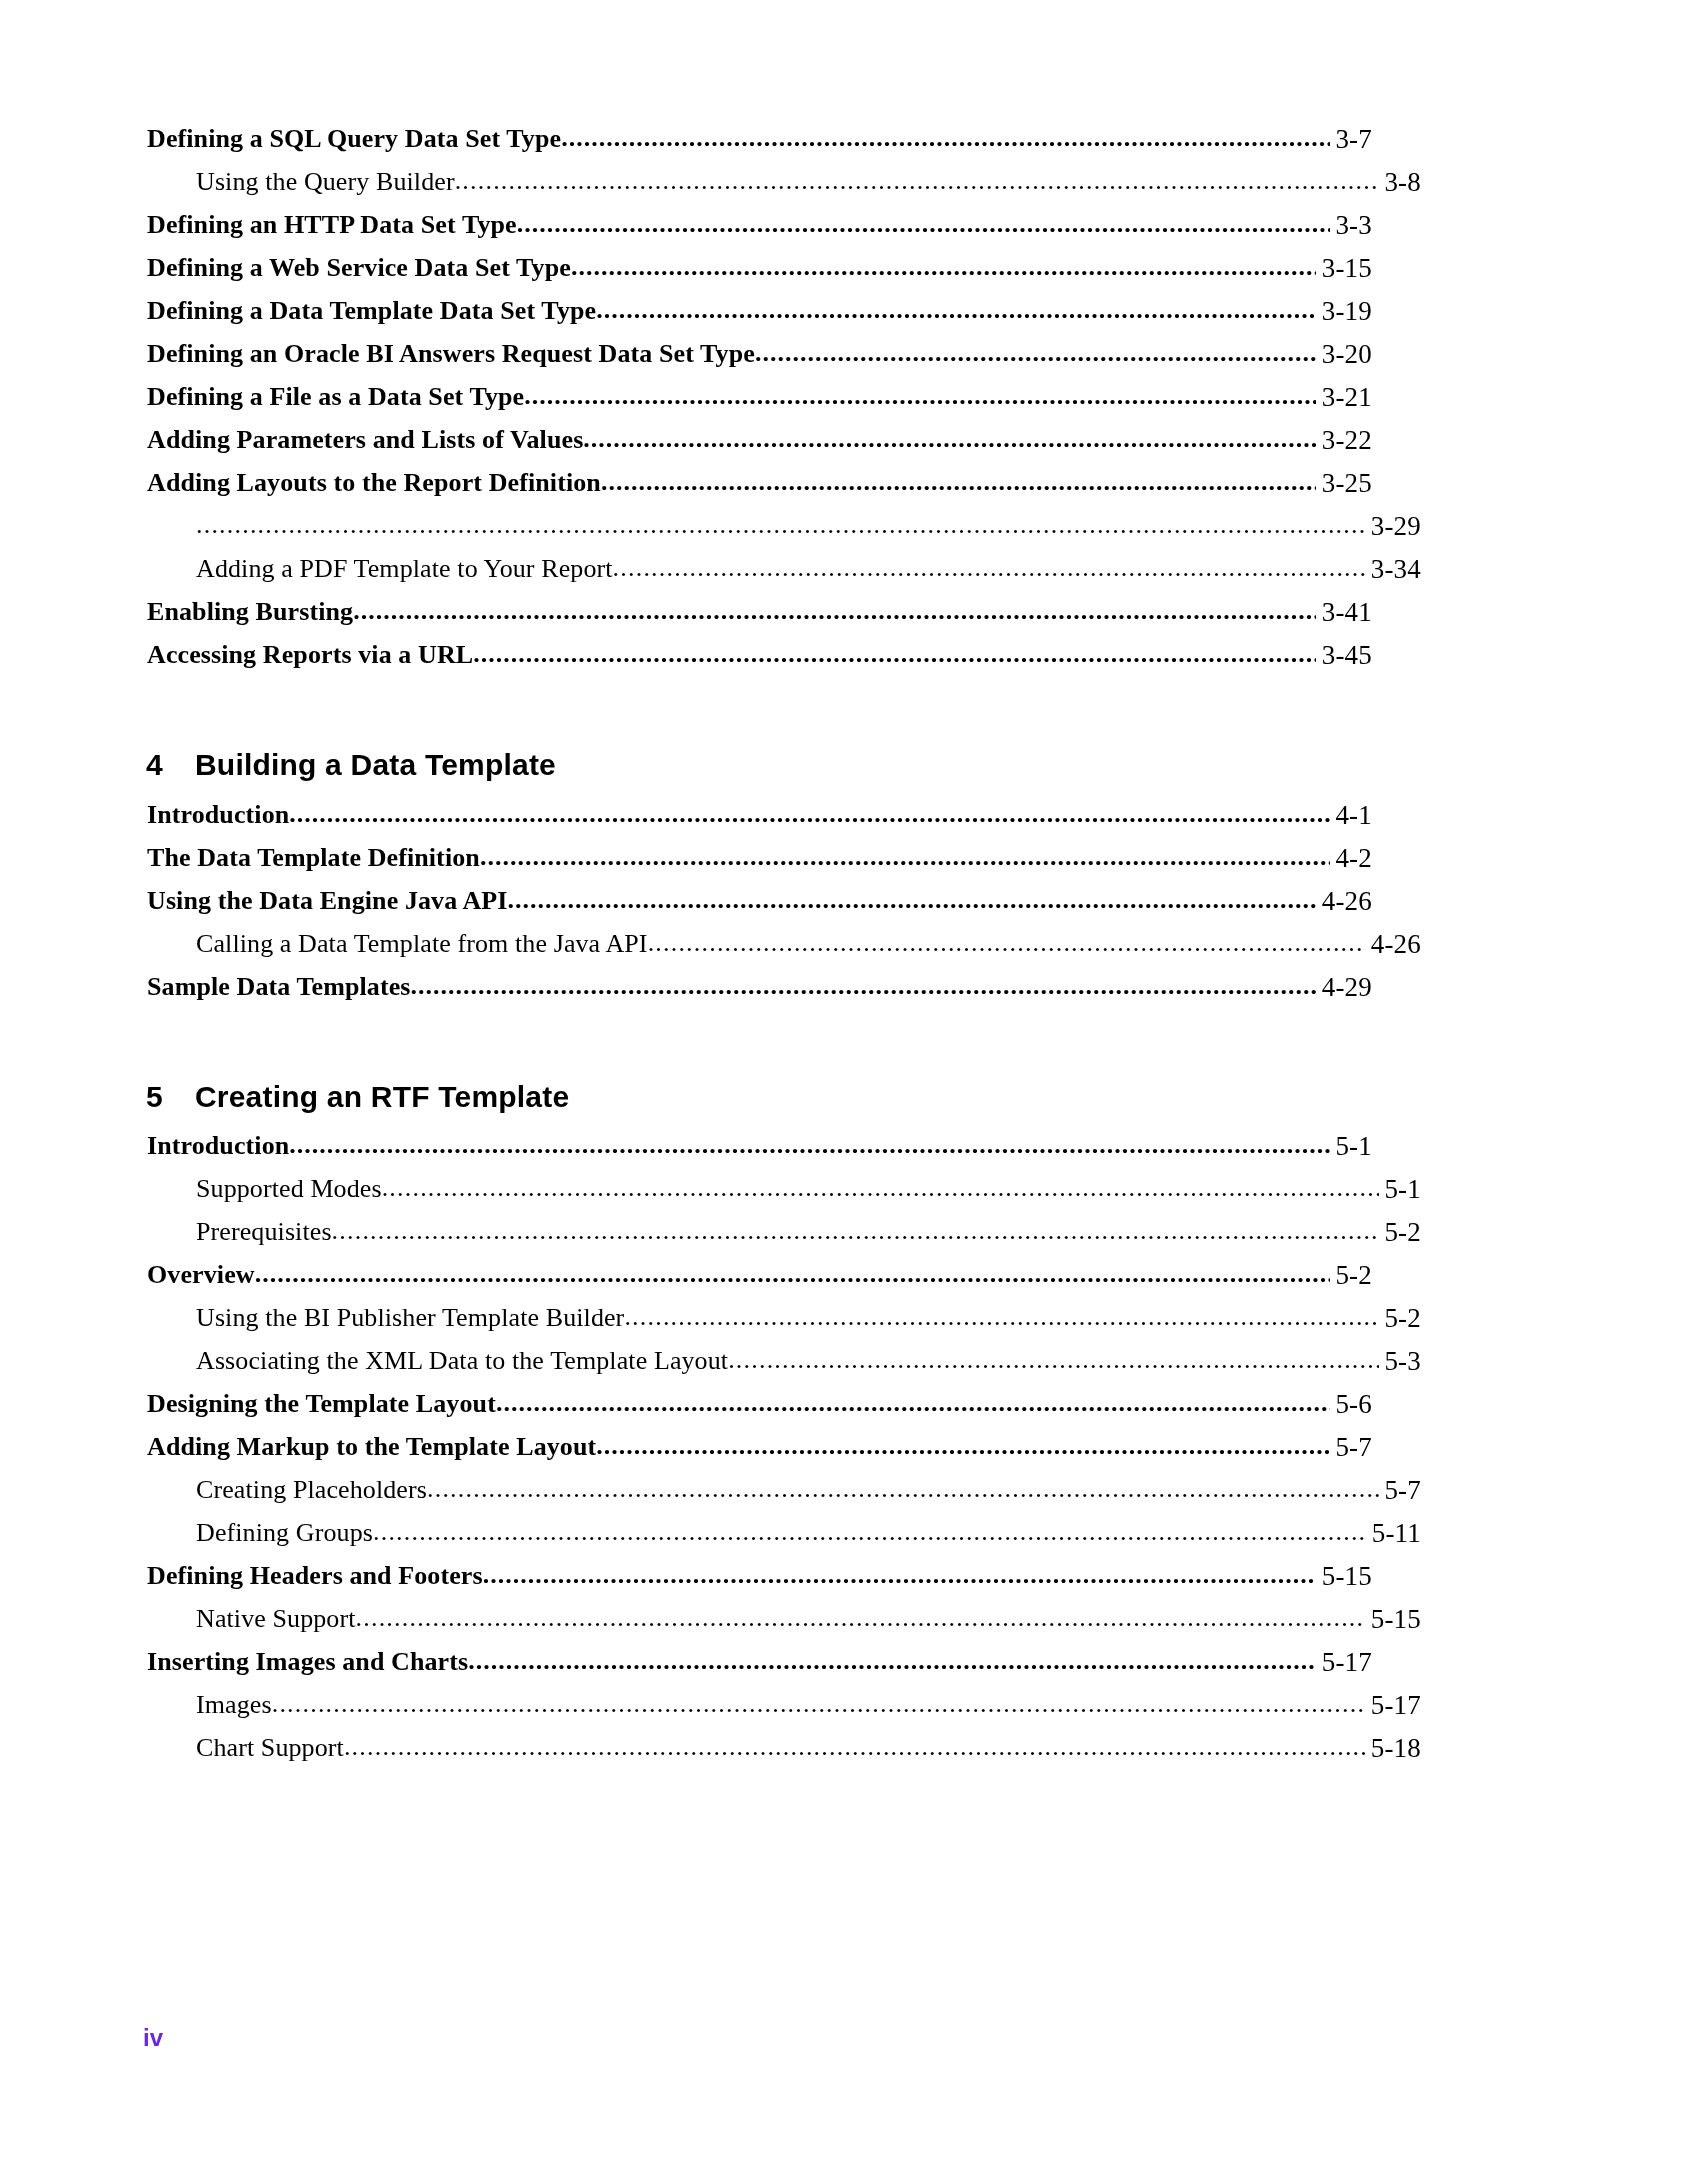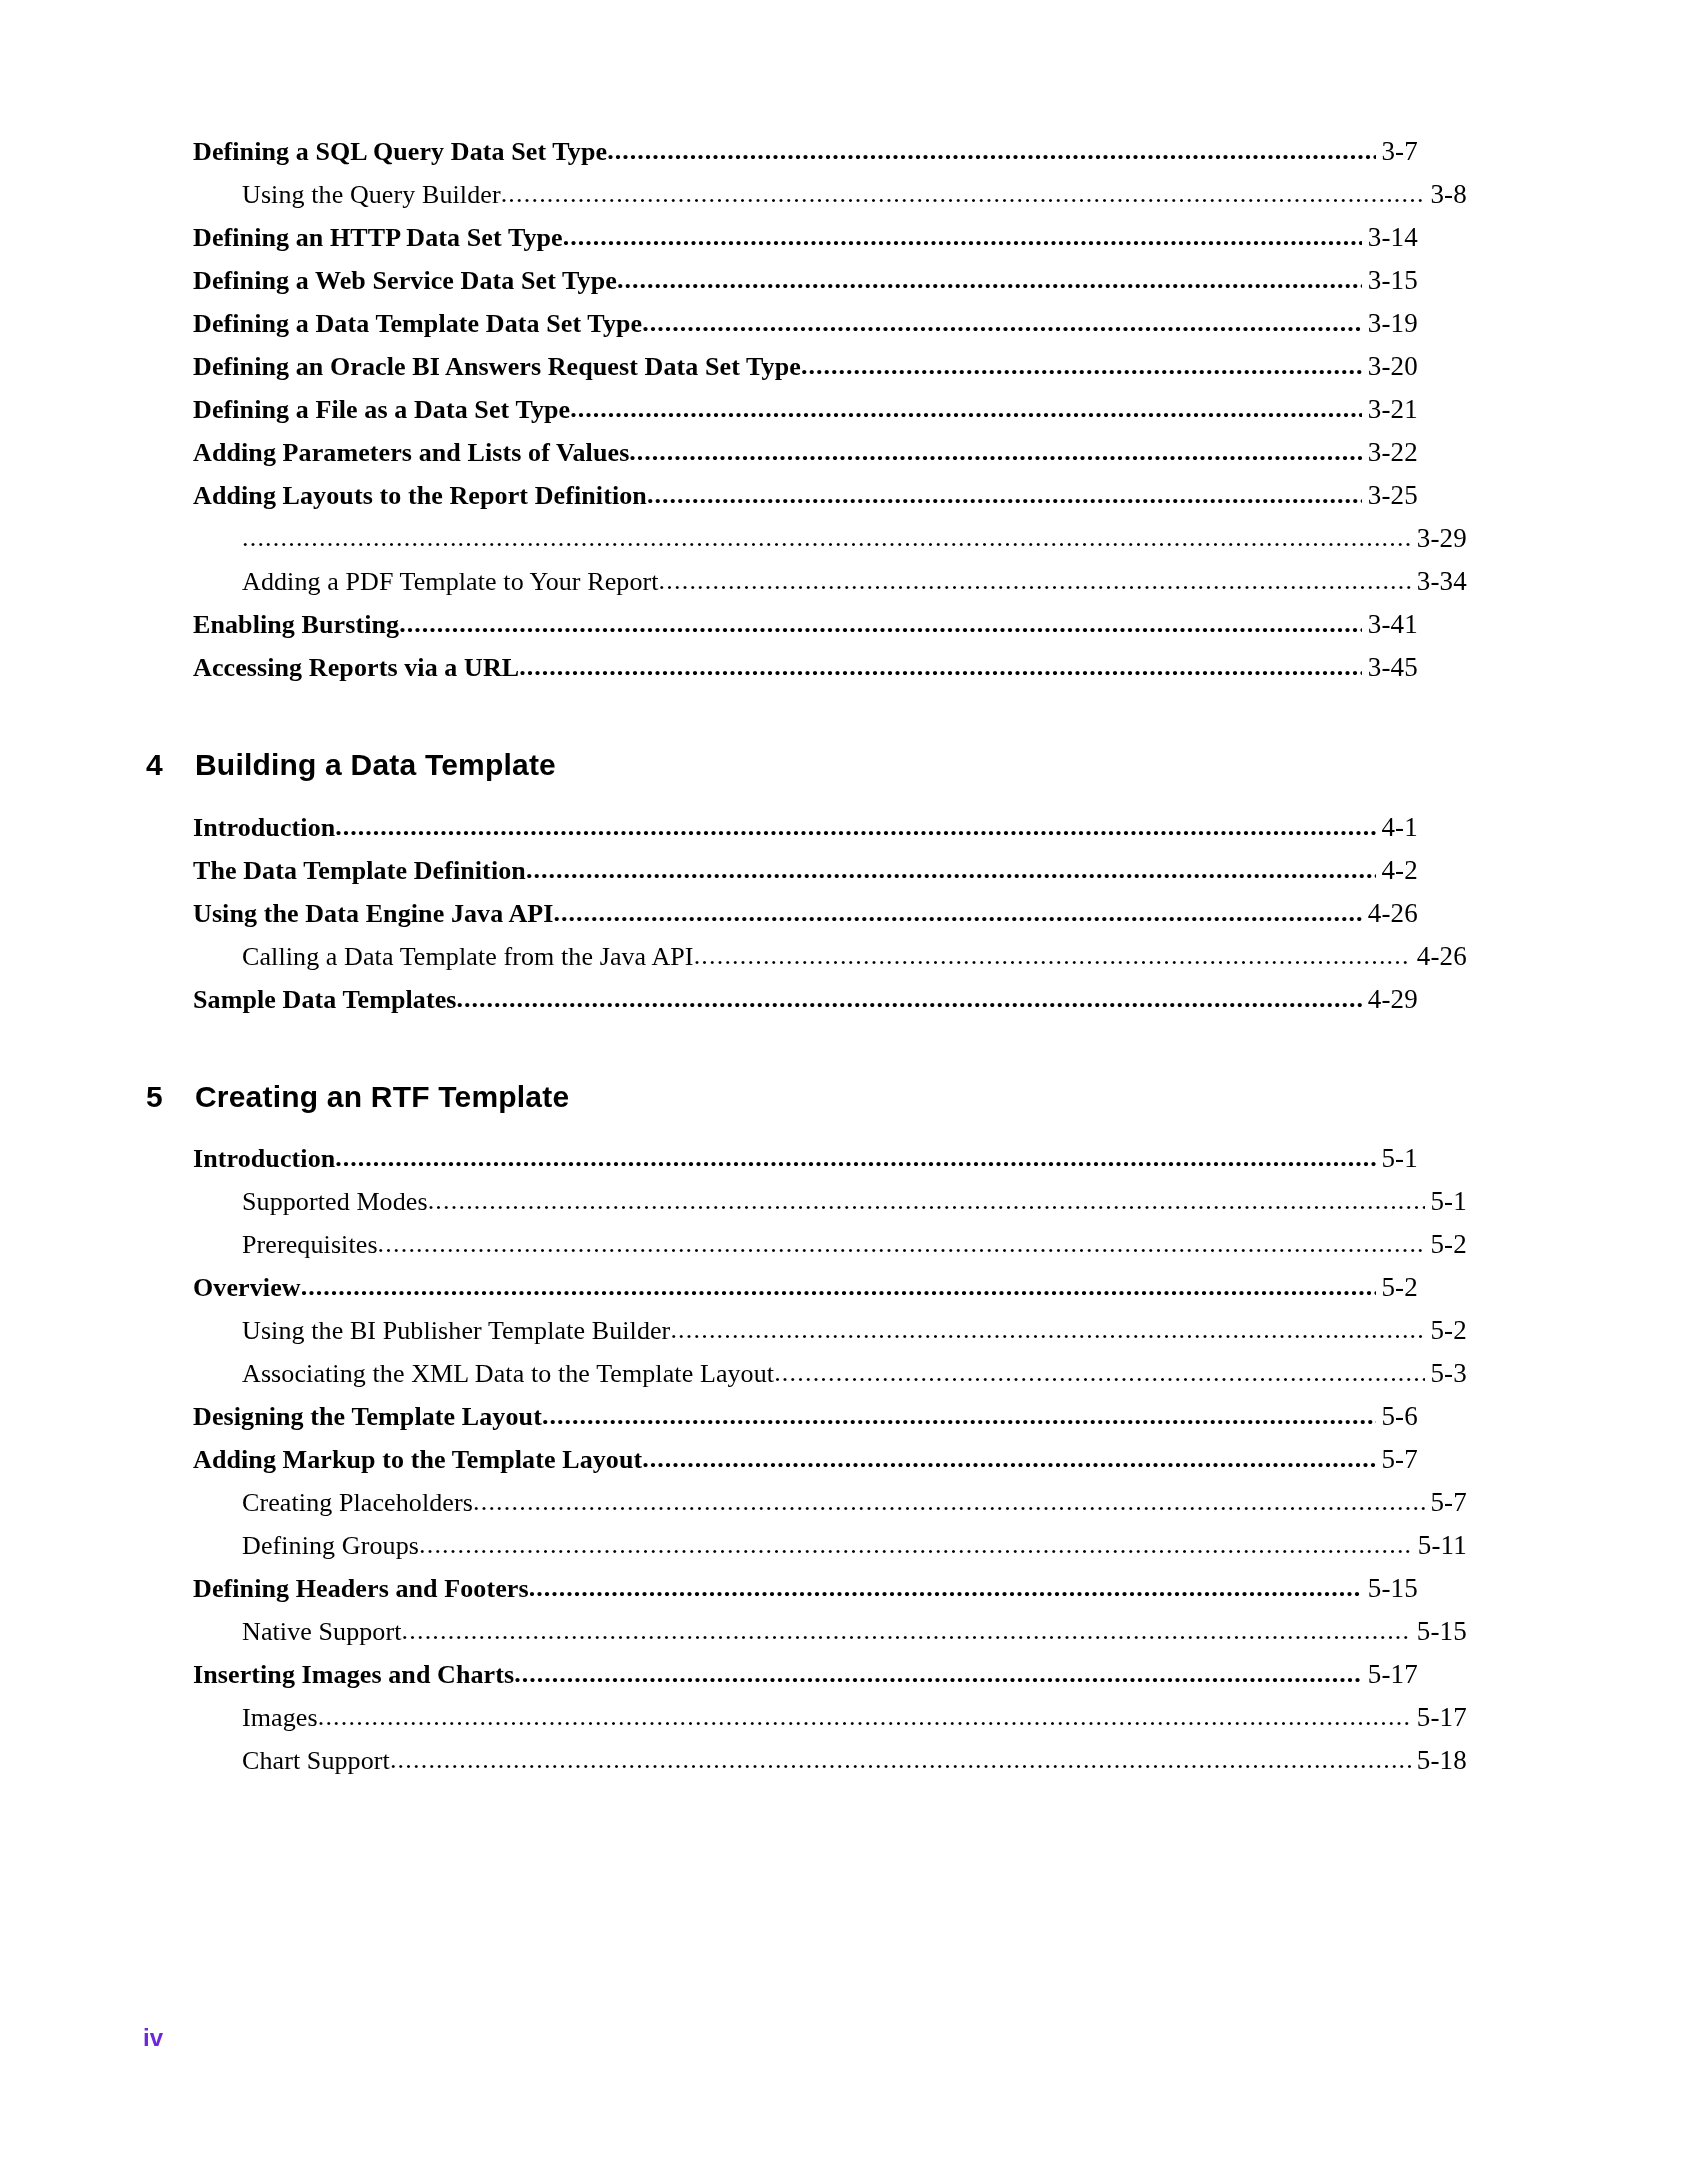--- a/index.html
+++ b/index.html
@@ -19,26 +19,25 @@
   .toc-body {
     position: absolute;
     left: 147px;
     top: 124px;
     width: 1225px;
   }
 
   
   .entry {
     display: flex;
-    align-items: flex-end;
+    align-items: flex-start;
     width: 100%;
     height: 43px;
     white-space: nowrap;
     overflow: hidden;
-    margin-left: 46px;
   }
   .entry .title {
     flex: 0 0 auto;
     font-size: 26px;
     letter-spacing: 0.1px;
   }
   .entry .leader {
     flex: 1 1 auto;
     min-width: 3.9px;
     overflow: hidden;
@@ -115,21 +114,21 @@
         <span class="pnum">3-7</span>
       </div>
       <div class="entry lvl2">
         <span class="title">Using the Query Builder</span>
         <span class="leader"></span>
         <span class="pnum">3-8</span>
       </div>
       <div class="entry lvl1">
         <span class="title">Defining an HTTP Data Set Type</span>
         <span class="leader"></span>
-        <span class="pnum">3-14</span>
+        <span class="pnum">3-3</span>
       </div>
       <div class="entry lvl1">
         <span class="title">Defining a Web Service Data Set Type</span>
         <span class="leader"></span>
         <span class="pnum">3-15</span>
       </div>
       <div class="entry lvl1">
         <span class="title">Defining a Data Template Data Set Type</span>
         <span class="leader"></span>
         <span class="pnum">3-19</span>

